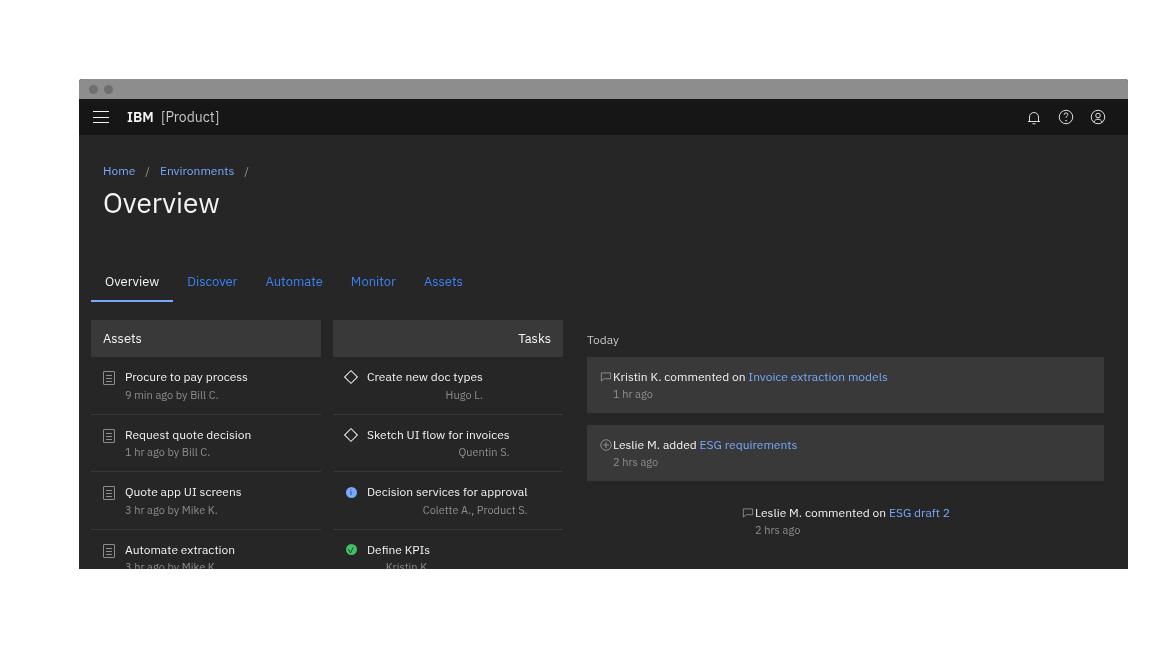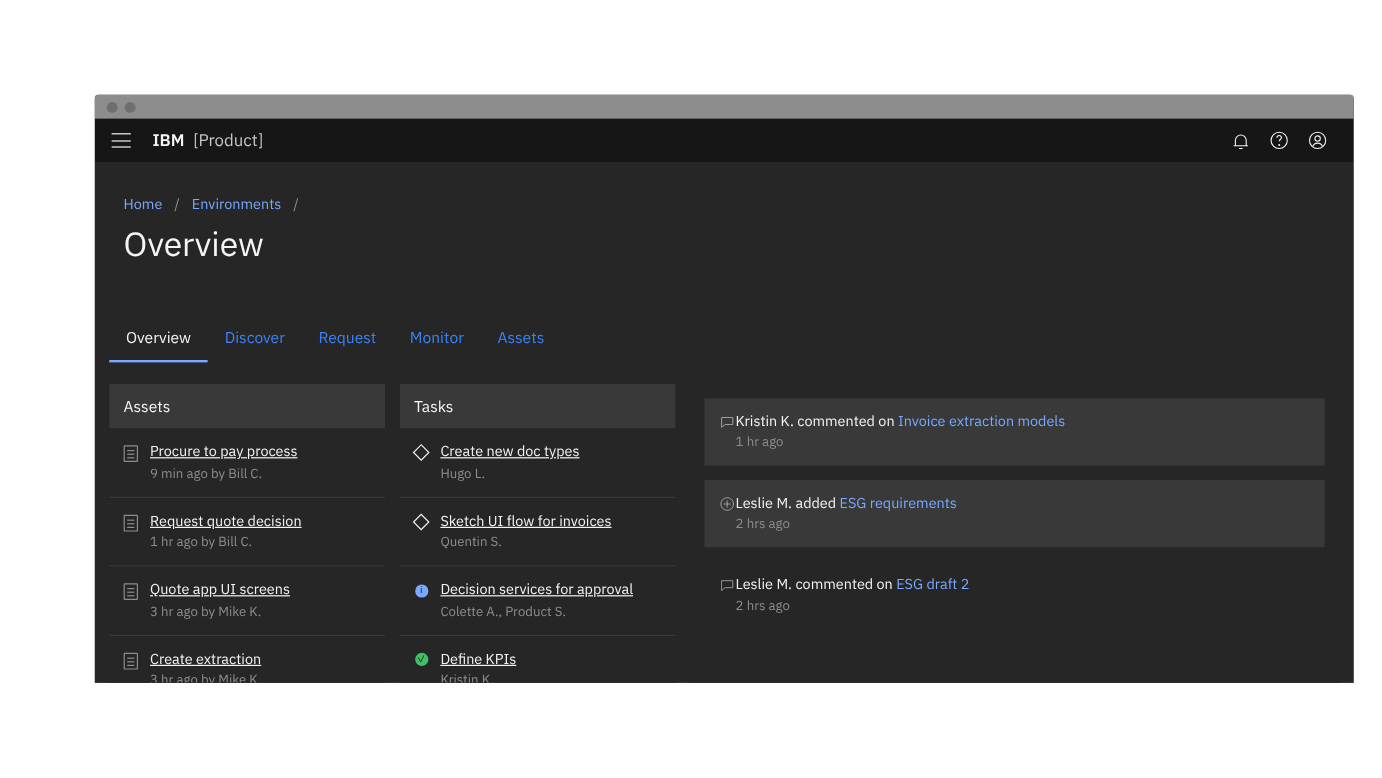--- a/index.html
+++ b/index.html
@@ -93,21 +93,21 @@
     height: calc(100% - 160px);
     margin-top: 18px;
   }
   .col {
     background: #262626;
     display: flex;
     flex-direction: column;
     overflow: hidden;
   }
   .col.assets { width: 230px; }
-  .col.tasks  { width: 230px; }
+  .col.tasks  { width: 230px; text-align: right; }
   .col.summary { flex: 1; }
   .col-header {
     background: #393939;
     padding: 10px 12px;
     font-size: 13px;
     color: #f4f4f4;
   }
   .list {
     flex: 1;
     overflow: hidden;
@@ -115,21 +115,21 @@
   .row {
     display: flex;
     align-items: flex-start;
     gap: 10px;
     padding: 12px;
     border-top: 1px solid #393939;
     font-size: 12px;
     cursor: pointer;
   }
   .row:first-child { border-top: none; }
-  .row .title { color: #f4f4f4; line-height: 1.3; text-decoration: underline; }
+  .row .title { color: #f4f4f4; line-height: 1.3; }
   .row .meta  { color: #8d8d8d; font-size: 11px; margin-top: 3px; }
   .doc-icon {
     width: 12px; height: 14px;
     border: 1px solid #8d8d8d;
     border-radius: 1px;
     position: relative;
     margin-top: 2px;
     flex-shrink: 0;
   }
   .doc-icon::after {
@@ -151,21 +151,21 @@
   .circle-done { width: 11px; height: 11px; border-radius: 50%; background: #42be65; color:#161616; font-size:8px; display:flex;align-items:center;justify-content:center; }
   .summary-body { padding: 12px; }
   .day-label { font-size: 12px; color: #c6c6c6; margin-bottom: 10px; }
   .activity {
     background: #393939;
     padding: 12px;
     display: flex;
     margin-bottom: 12px;
     font-size: 12px;
   }
-  .activity.flat { background: transparent; }
+  .activity.flat { background: transparent; justify-content: center; }
   .activity svg { width: 14px; height: 14px; stroke: #c6c6c6; fill: none; flex-shrink:0; margin-top:1px; }
   .activity .link { color: #78a9ff; cursor: pointer; }
   .activity .time { color: #8d8d8d; font-size: 11px; margin-top: 3px; }
 </style>
 </head>
 <body>
 
 <div class="window">
 
   <div class="traffic-bar">
@@ -213,21 +213,21 @@
         <span>/</span>
         <a>Environments</a>
         <span>/</span>
       </div>
       <div class="page-title">Overview</div>
     </div>
 
     <div class="tabs">
       <div class="tab active">Overview</div>
       <div class="tab">Discover</div>
-      <div class="tab">Request</div>
+      <div class="tab">Automate</div>
       <div class="tab">Monitor</div>
       <div class="tab">Assets</div>
     </div>
 
     <div class="columns">
 
       <div class="col assets">
         <div class="col-header">Assets</div>
         <div class="list">
           <div class="row">
@@ -247,21 +247,21 @@
           <div class="row">
             <div class="doc-icon"></div>
             <div>
               <div class="title">Quote app UI screens</div>
               <div class="meta">3 hr ago by Mike K.</div>
             </div>
           </div>
           <div class="row">
             <div class="doc-icon"></div>
             <div>
-              <div class="title">Create extraction</div>
+              <div class="title">Automate extraction</div>
               <div class="meta">3 hr ago by Mike K.</div>
             </div>
           </div>
 
         </div>
       </div>
 
       <div class="col tasks">
         <div class="col-header">Tasks</div>
         <div class="list">
@@ -300,20 +300,21 @@
               <div class="title">Define KPIs</div>
               <div class="meta">Kristin K.</div>
             </div>
           </div>
 
         </div>
       </div>
 
       <div class="col summary">
         <div class="summary-body">
+          <div class="day-label">Today</div>
 
           <div class="activity">
             <svg viewBox="0 0 24 24">
                 <path d="M4 5h16v10H9l-5 4z"></path>
               </svg>
             <div>
               <span>Kristin K.</span>
               <span>commented on</span>
               <span class="link">Invoice extraction models</span>
               <div class="time">1 hr ago</div>

